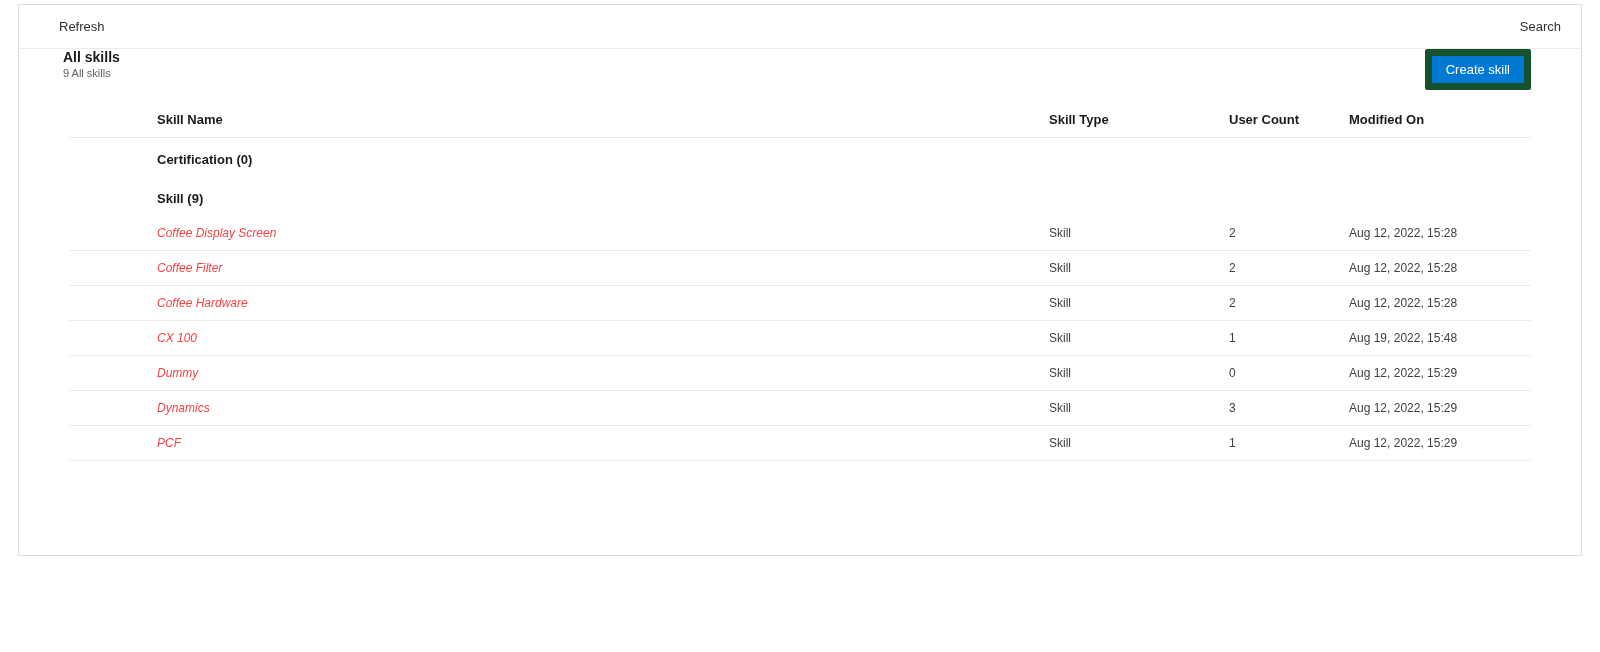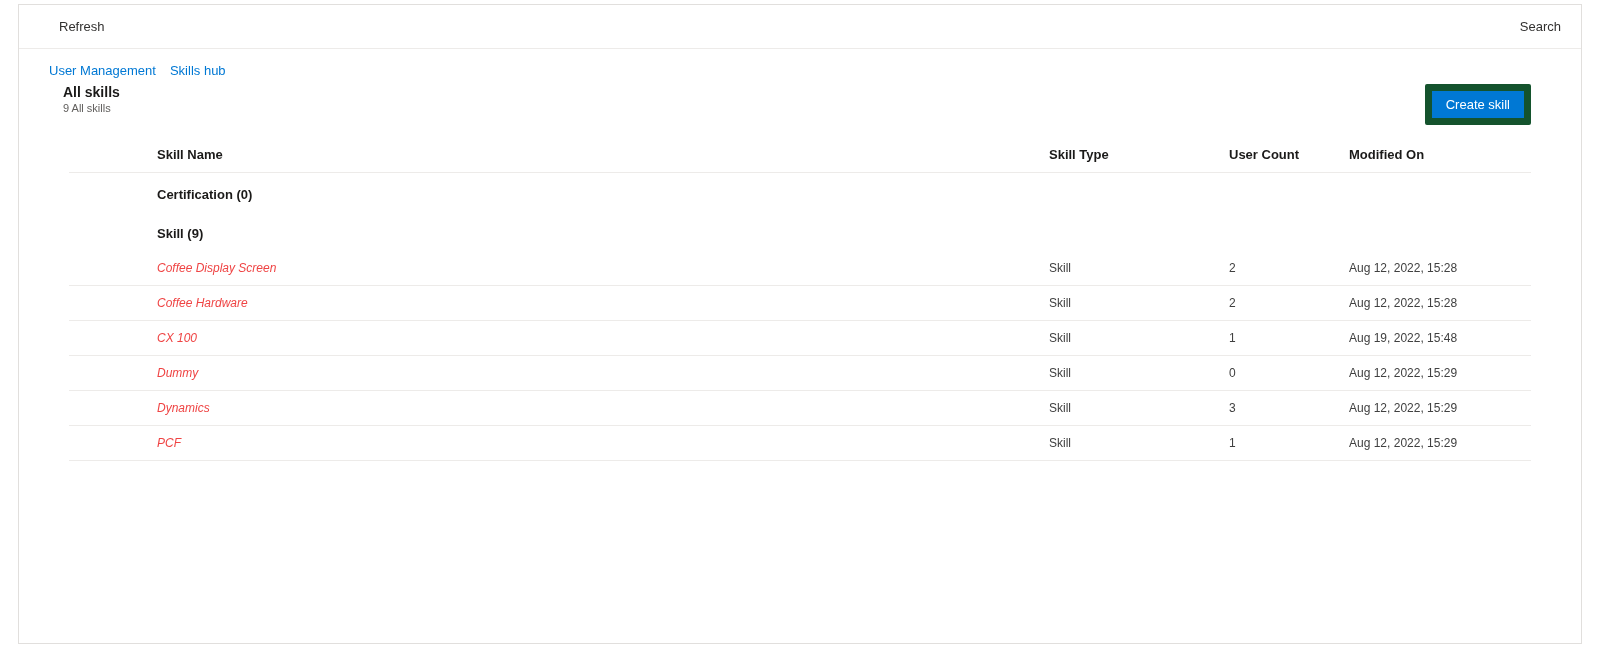--- a/index.html
+++ b/index.html
@@ -13,21 +13,21 @@
       color: #323130;
       background: #ffffff;
       width: 1600px;
       height: 652px;
       overflow: hidden;
     }
     .container {
       border: 1px solid #e1dfdd;
       width: 1564px;
       margin: 4px auto 0 auto;
-      height: 640px;
+      height: 552px;
       background: #ffffff;
     }
     .command-bar {
       display: flex;
       justify-content: space-between;
       align-items: center;
       padding: 10px 20px 10px 40px;
       border-bottom: 1px solid #edebe9;
       height: 44px;
     }
@@ -126,24 +126,20 @@
 
   <div class="command-bar">
     <div class="left-commands">
       <span class="cmd-link">Refresh</span>
     </div>
     <div class="right-commands">
       <span class="cmd-link">Search</span>
     </div>
   </div>
 
-  <nav class="breadcrumb">
-    <a>User Management</a>
-    <a>Skills hub</a>
-  </nav>
 
   <div class="header-row">
     <div class="title-block">
       <div class="title">All skills</div>
       <div class="subtitle">9 All skills</div>
     </div>
     <button class="create-btn">Create skill</button>
   </div>
 
   <div class="table-wrap">
@@ -176,20 +172,27 @@
           </tr>
           <tr class="data-row">
             <td></td>
             <td class="skill-name">Coffee Display Screen</td>
             <td>Skill</td>
             <td>2</td>
             <td>Aug 12, 2022, 15:28</td>
           </tr>
           <tr class="data-row">
             <td></td>
+            <td class="skill-name">Coffee Filter</td>
+            <td>Skill</td>
+            <td>2</td>
+            <td>Aug 12, 2022, 15:28</td>
+          </tr>
+          <tr class="data-row">
+            <td></td>
             <td class="skill-name">Coffee Hardware</td>
             <td>Skill</td>
             <td>2</td>
             <td>Aug 12, 2022, 15:28</td>
           </tr>
           <tr class="data-row">
             <td></td>
             <td class="skill-name">CX 100</td>
             <td>Skill</td>
             <td>1</td>

